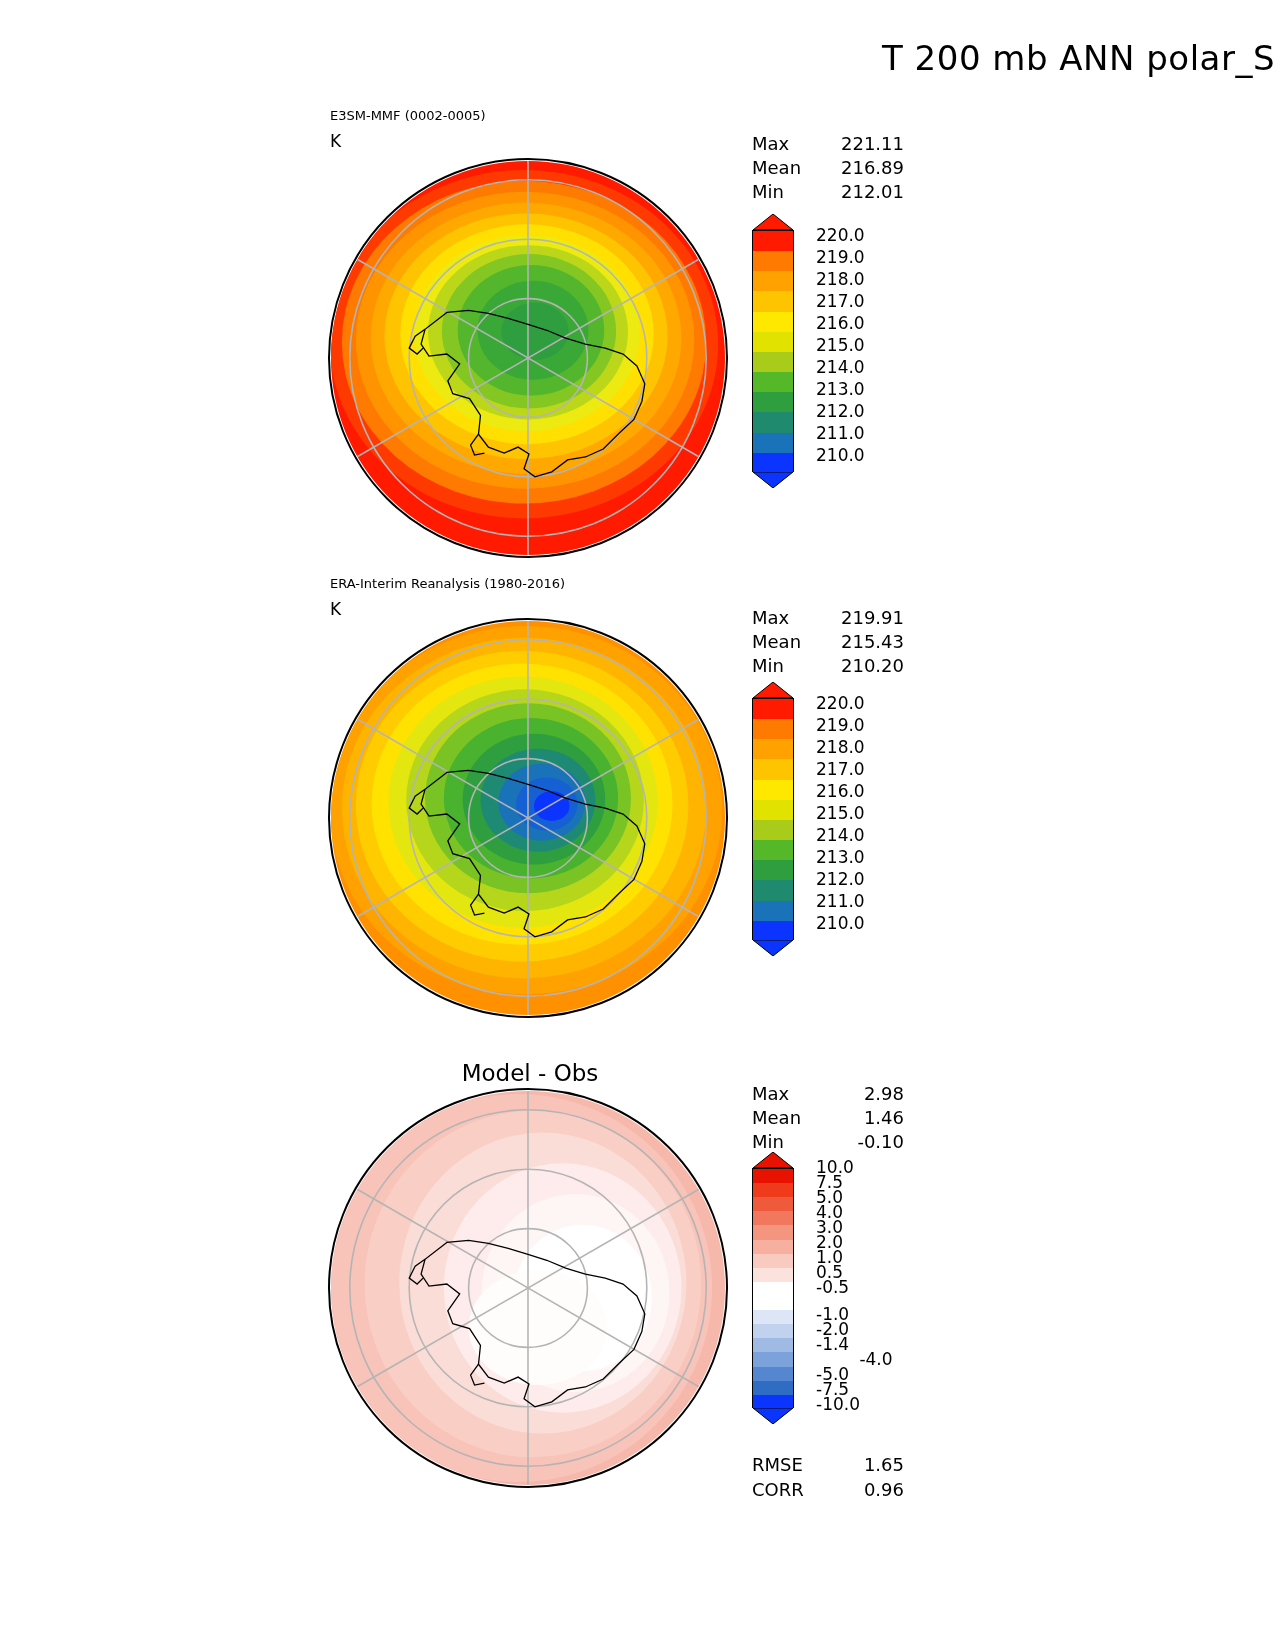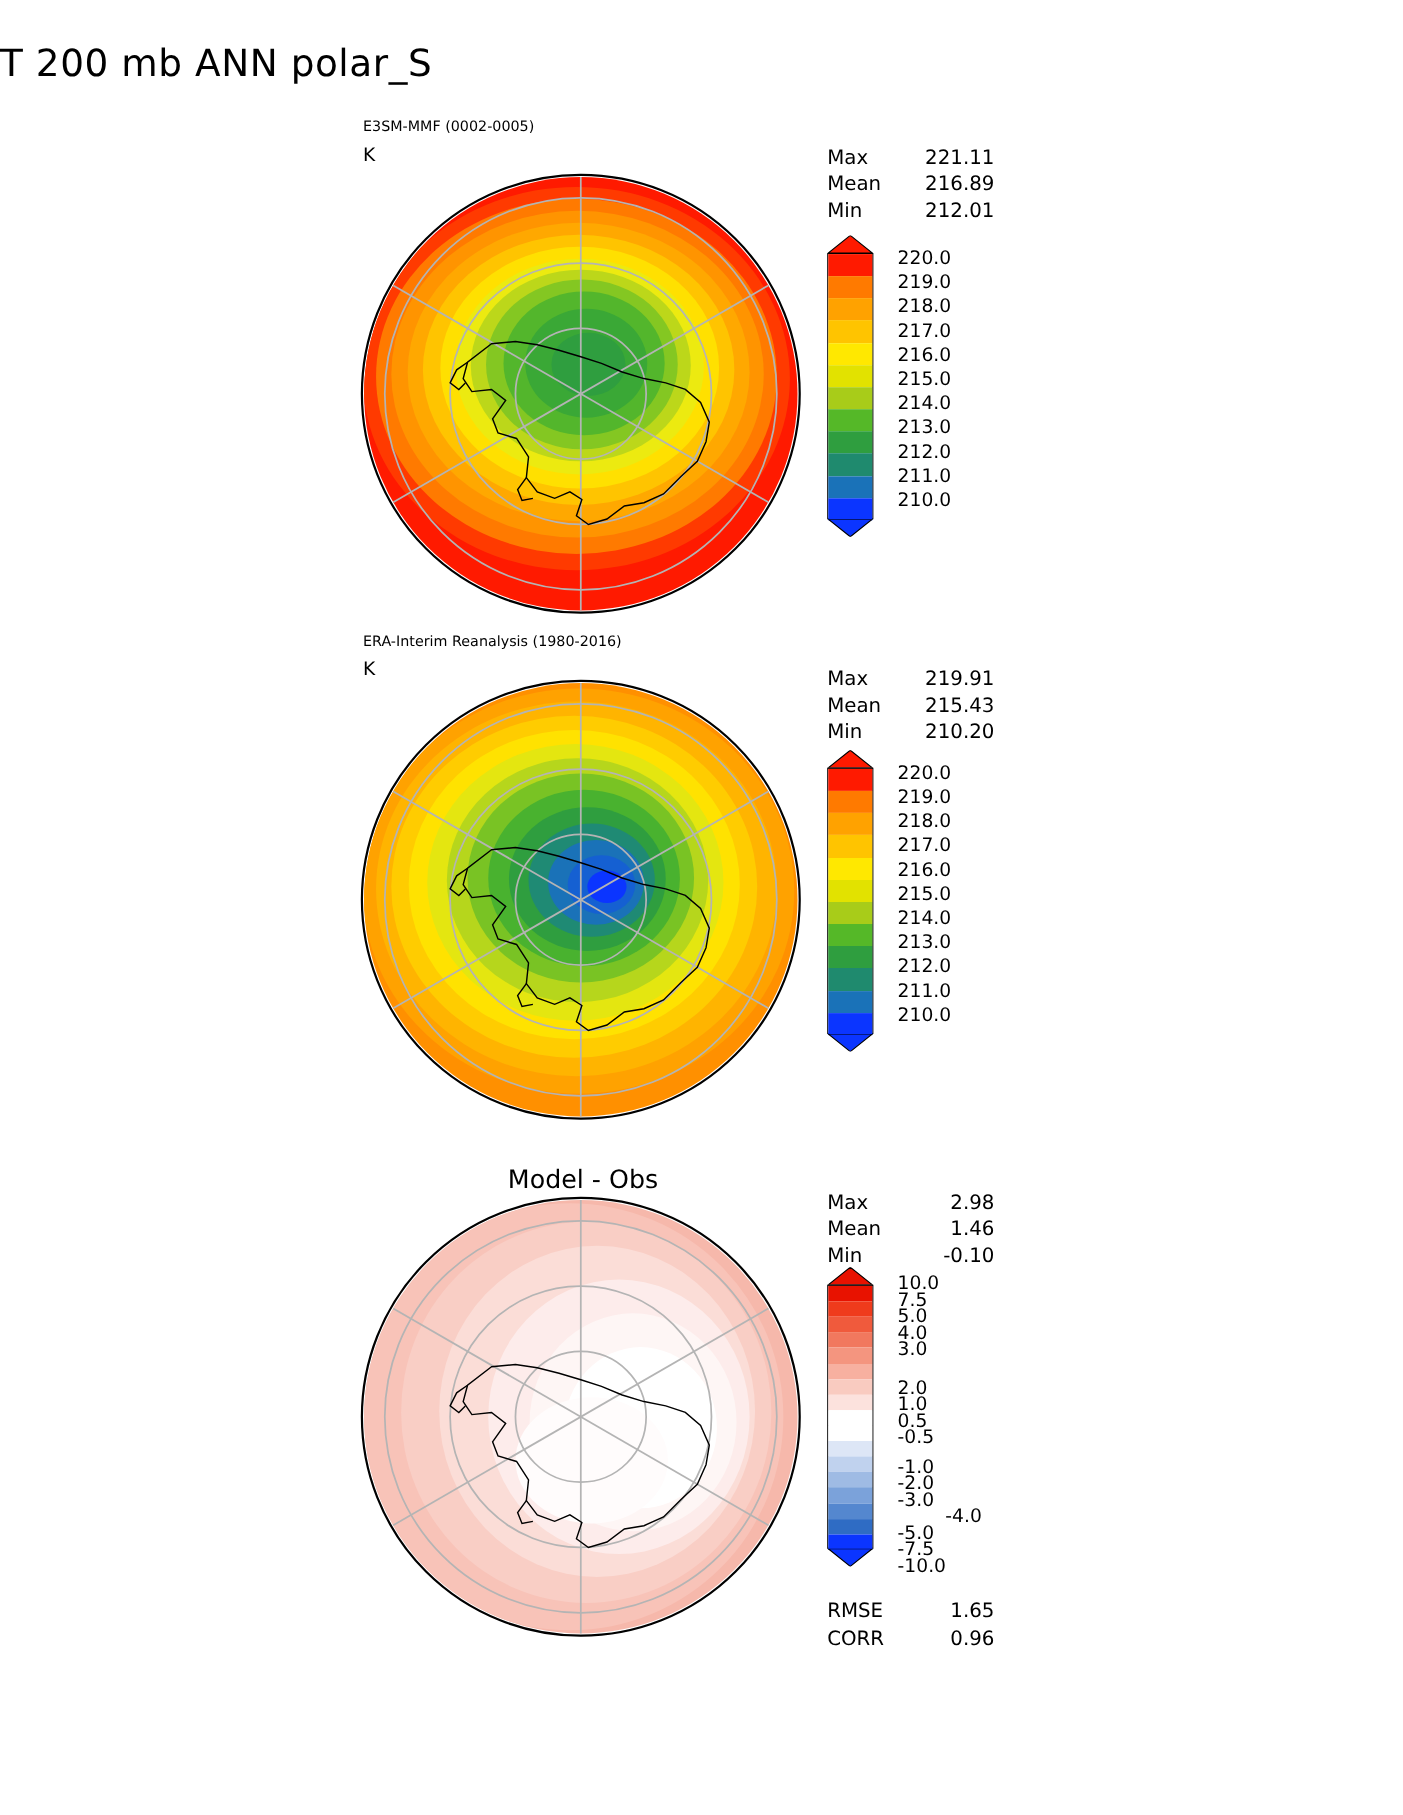--- a/index.html
+++ b/index.html
@@ -13,21 +13,21 @@
     font-family: "DejaVu Sans", sans-serif;
     color: #000000;
     position: relative;
     overflow: hidden;
   }
   .page-title {
     position: absolute;
     top: 38px;
     left: 0;
     width: 1275px;
-    text-align: left;
+    text-align: right;
     font-size: 34px;
     letter-spacing: 0.5px;
   }
 
   .panel {
     position: absolute;
     left: 0;
     width: 1275px;
   }
   .panel-1 { top: 100px; }
@@ -398,27 +398,27 @@
       <svg viewBox="0 0 42 16" width="42" height="16">
           <polygon points="21,16 41,0 1,0" fill="#0b35ff" stroke="#000" stroke-width="1"></polygon>
         </svg>
     </div>
     <div class="cb-labels" id="cb3labels" style="top:8px;">
         <span style="height: 15px; line-height: 15px;">10.0</span>
         <span style="height: 15px; line-height: 15px;">7.5</span>
         <span style="height: 15px; line-height: 15px;">5.0</span>
         <span style="height: 15px; line-height: 15px;">4.0</span>
         <span style="height: 15px; line-height: 15px;">3.0</span>
-        <span style="height: 15px; line-height: 15px; margin-top: 20px;">2.0</span>
+        <span style="height: 15px; line-height: 15px;">2.0</span>
         <span style="height: 15px; line-height: 15px;">1.0</span>
         <span style="height: 15px; line-height: 15px;">0.5</span>
         <span style="height: 15px; line-height: 15px;">-0.5</span>
         <span style="height: 15px; line-height: 15px; margin-top: 12px;">-1.0</span>
         <span style="height: 15px; line-height: 15px;">-2.0</span>
-        <span style="height: 15px; line-height: 15px;">-3.0</span>
+        <span style="height: 15px; line-height: 15px;">-1.4</span>
         <span style="height: 15px; line-height: 15px; text-align: center;">-4.0</span>
         <span style="height: 15px; line-height: 15px;">-5.0</span>
         <span style="height: 15px; line-height: 15px;">-7.5</span>
         <span style="height: 15px; line-height: 15px;">-10.0</span>
       </div>
   </div>
 </div>
 
 <div class="footer-stats">
   <div><span class="lab">RMSE</span><span class="val">1.65</span></div>

